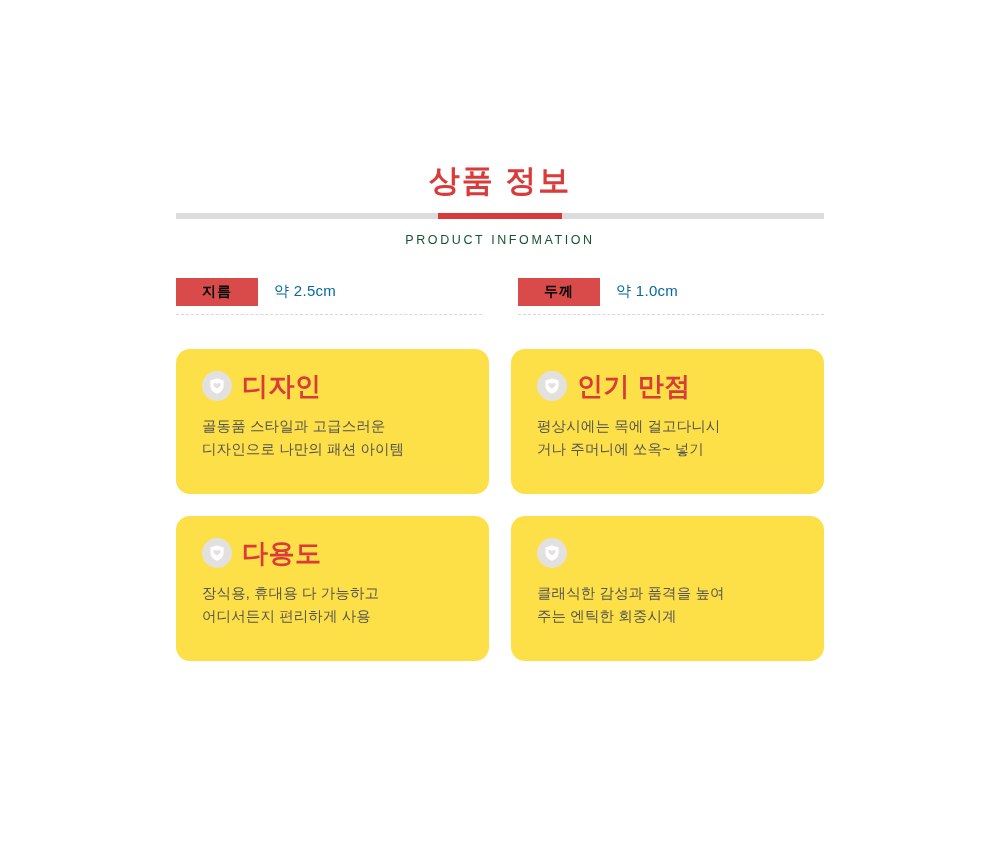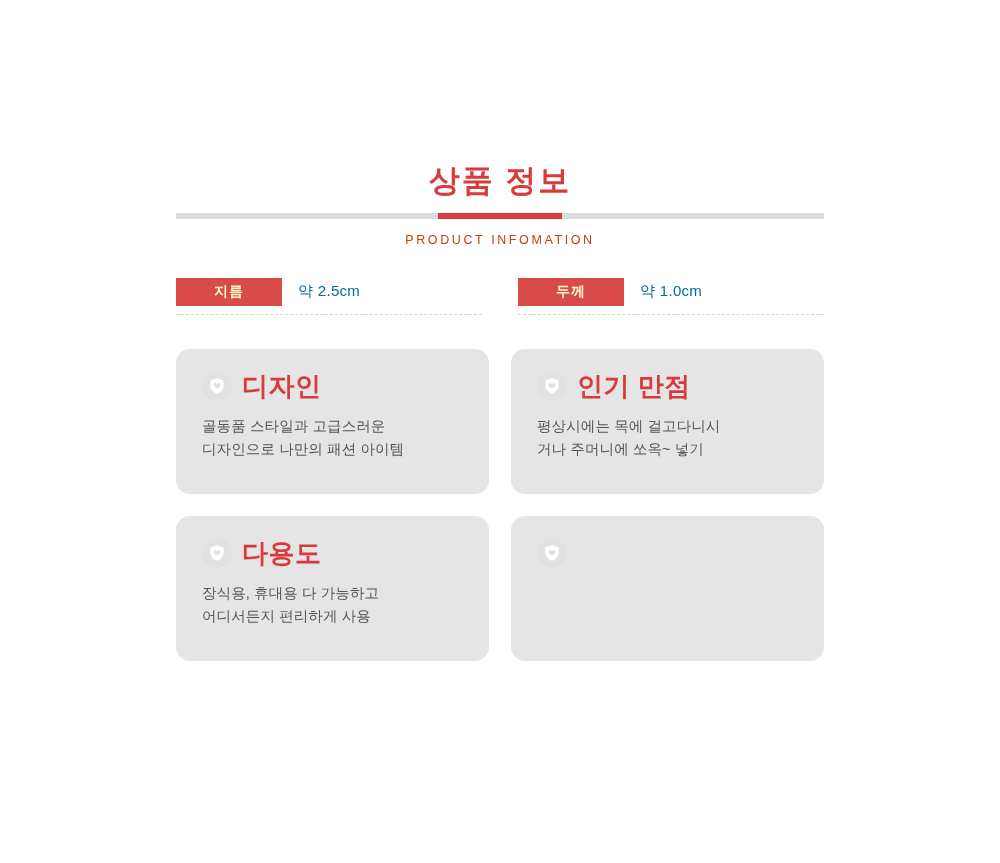--- a/index.html
+++ b/index.html
@@ -50,65 +50,65 @@
     transform: translateX(-50%);
     top: 0;
     width: 124px;
     height: 6px;
     background: #d93b3b;
   }
   .sub-title {
     margin-top: 14px;
     font-size: 12.5px;
     letter-spacing: 2.6px;
-    color: #c2410c;
+    color: #14532d;
     font-weight: normal;
   }
 
   
   .specs {
     margin-top: 22px;
     display: grid;
     grid-template-columns: 1fr 1fr;
     column-gap: 36px;
   }
   .spec-row {
     display: flex;
     align-items: center;
     height: 46px;
     border-bottom: 1px dashed #d8d8d8;
   }
   .spec-label {
     background: #d94a4a;
-    color: #fef9c3;
+    color: #000000;
     font-size: 14px;
     font-weight: bold;
     padding: 5px 0;
-    width: 106px;
+    width: 82px;
     text-align: center;
     letter-spacing: 1px;
     flex: none;
   }
   .spec-value {
     font-size: 15px;
     color: #0369a1;
     margin-left: 16px;
     letter-spacing: 0.3px;
   }
 
   
   .cards {
     margin-top: 34px;
     display: grid;
     grid-template-columns: 1fr 1fr;
     column-gap: 22px;
     row-gap: 22px;
   }
   .card {
-    background: #e5e5e5;
+    background: #fde047;
     border-radius: 14px;
     padding: 22px 26px 26px 26px;
     height: 145px;
   }
   .card-head {
     display: flex;
     align-items: center;
     gap: 10px;
   }
   .card-icon {
@@ -214,18 +214,20 @@
 
       <div class="card">
         <div class="card-head">
           <span class="card-icon">
             <svg width="18" height="18" viewBox="0 0 18 18" aria-hidden="true">
               <path d="M9 1.2 L15.6 3.4 V8.6 C15.6 12.6 12.6 15.6 9 16.8 C5.4 15.6 2.4 12.6 2.4 8.6 V3.4 Z" fill="#ffffff"></path>
               <path d="M9 11.6 C6.6 10 5.4 8.9 5.4 7.6 C5.4 6.6 6.2 5.9 7.1 5.9 C7.8 5.9 8.5 6.3 9 6.9 C9.5 6.3 10.2 5.9 10.9 5.9 C11.8 5.9 12.6 6.6 12.6 7.6 C12.6 8.9 11.4 10 9 11.6 Z" fill="#e3e0e0"></path>
             </svg>
           </span>
         </div>
+        <div class="card-desc">클래식한 감성과 품격을 높여
+주는 엔틱한 회중시계</div>
       </div>
 
     </div>
 
   </div>
 </div>
 
 </body></html>

